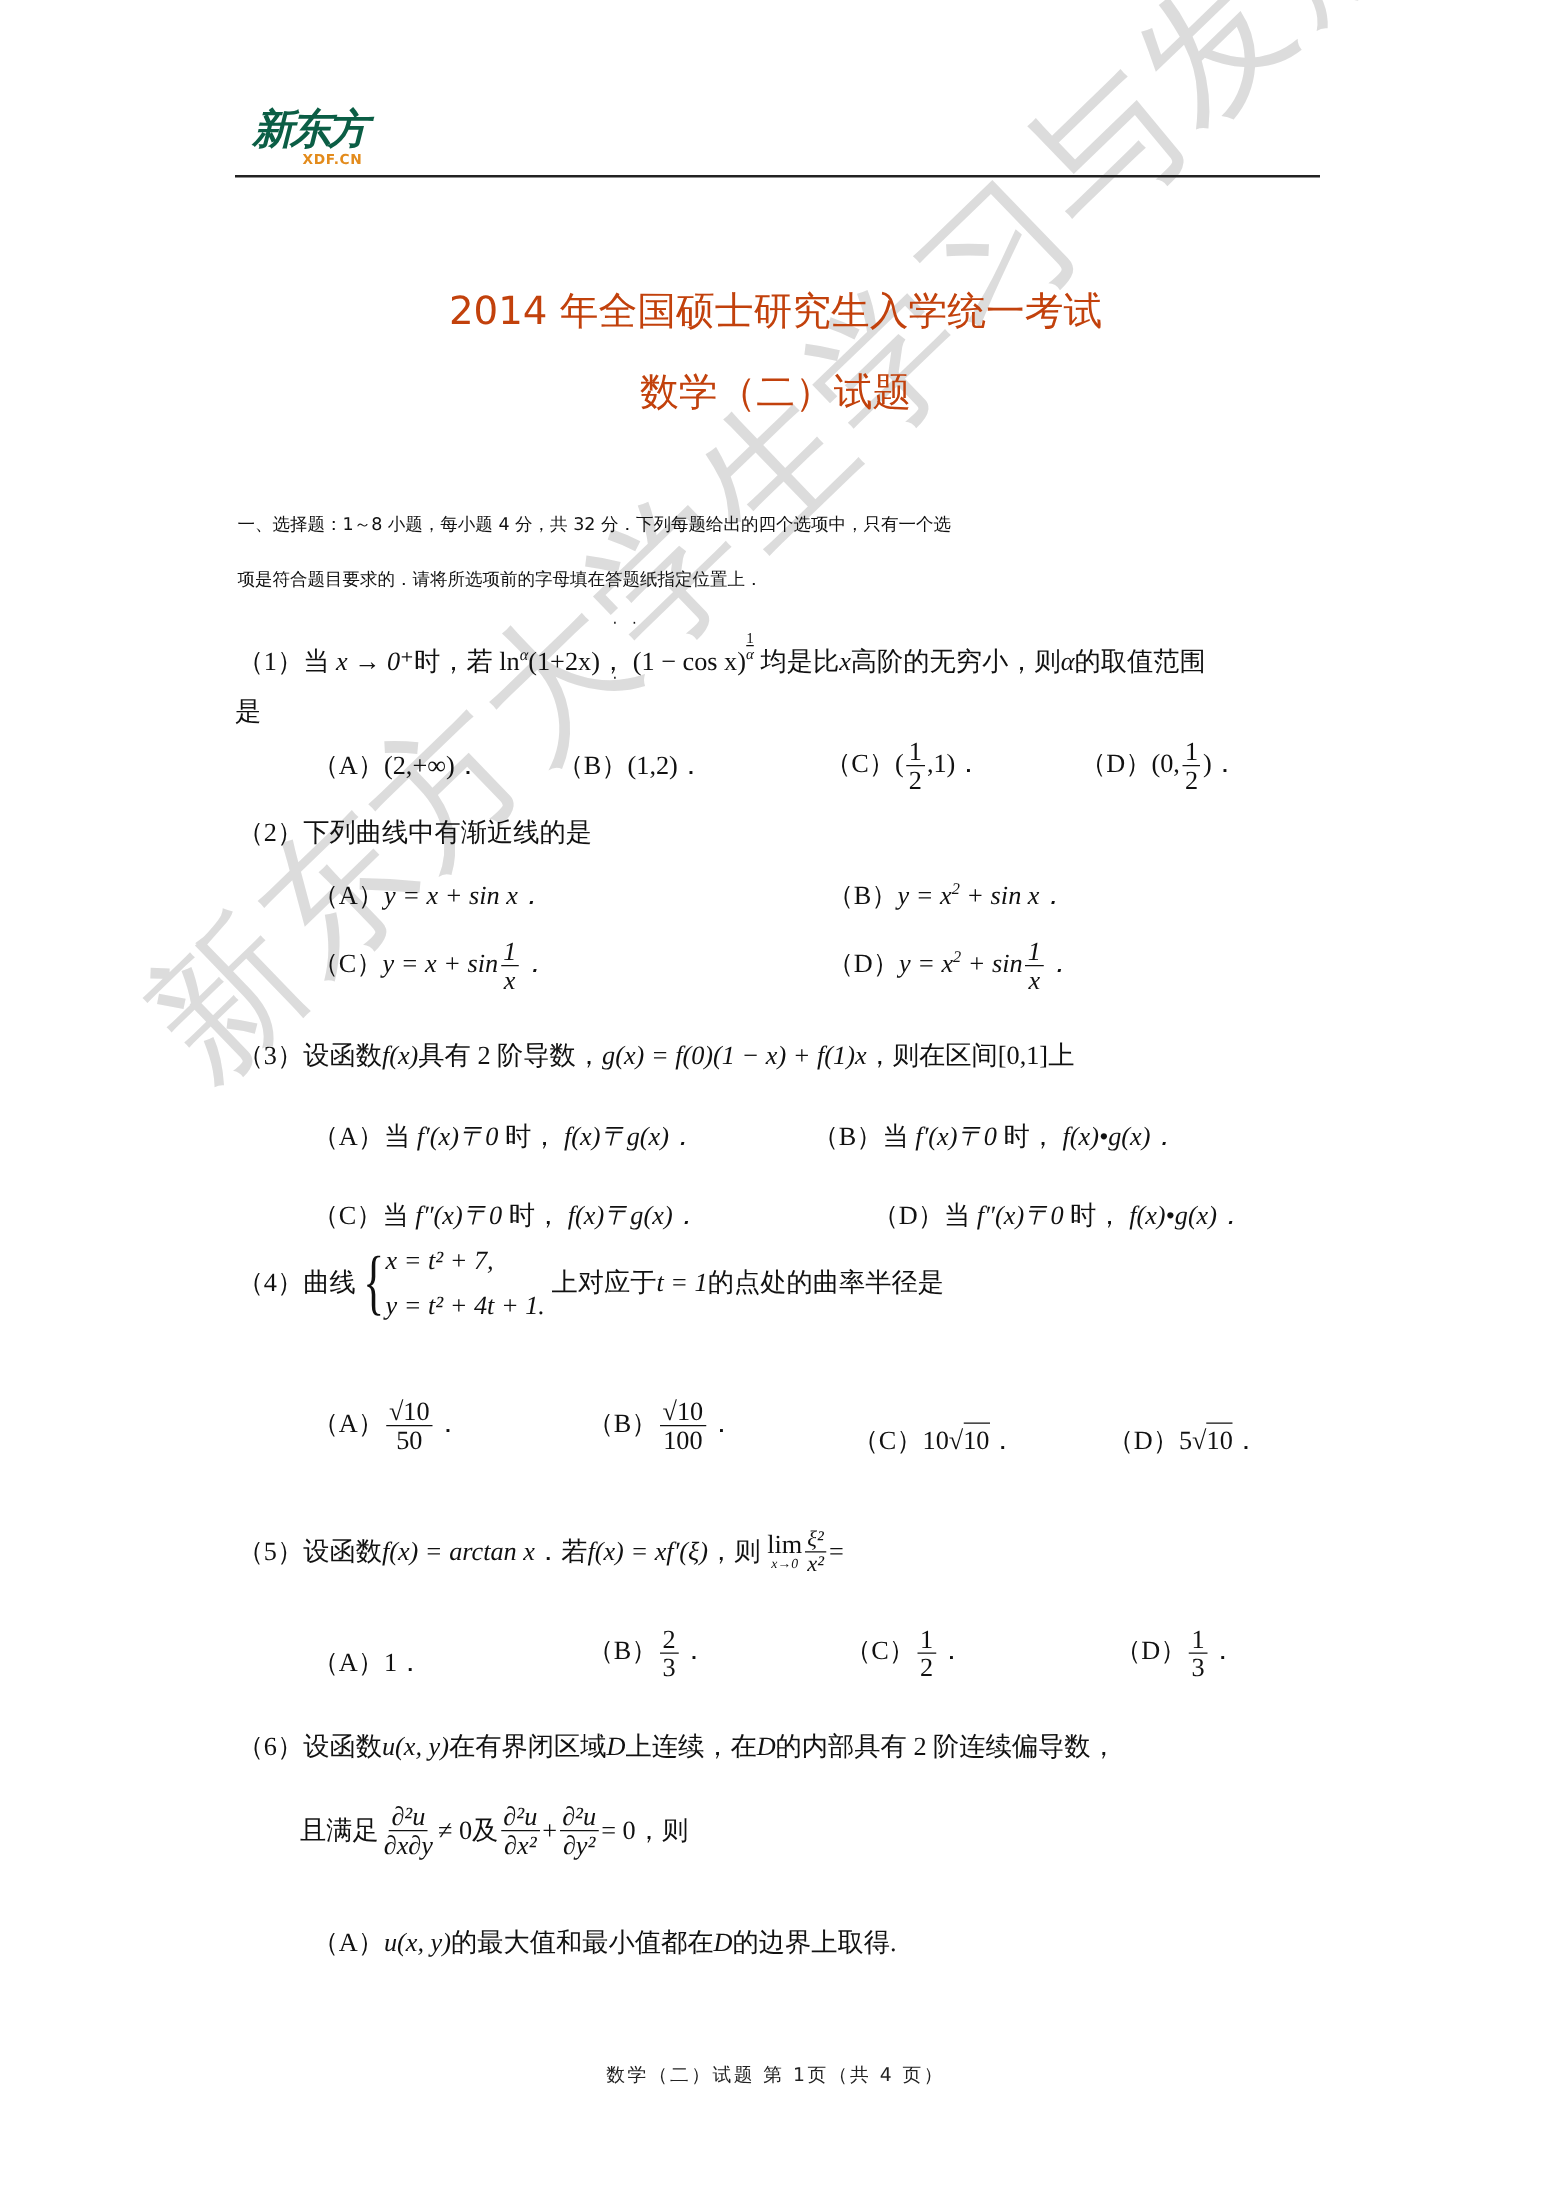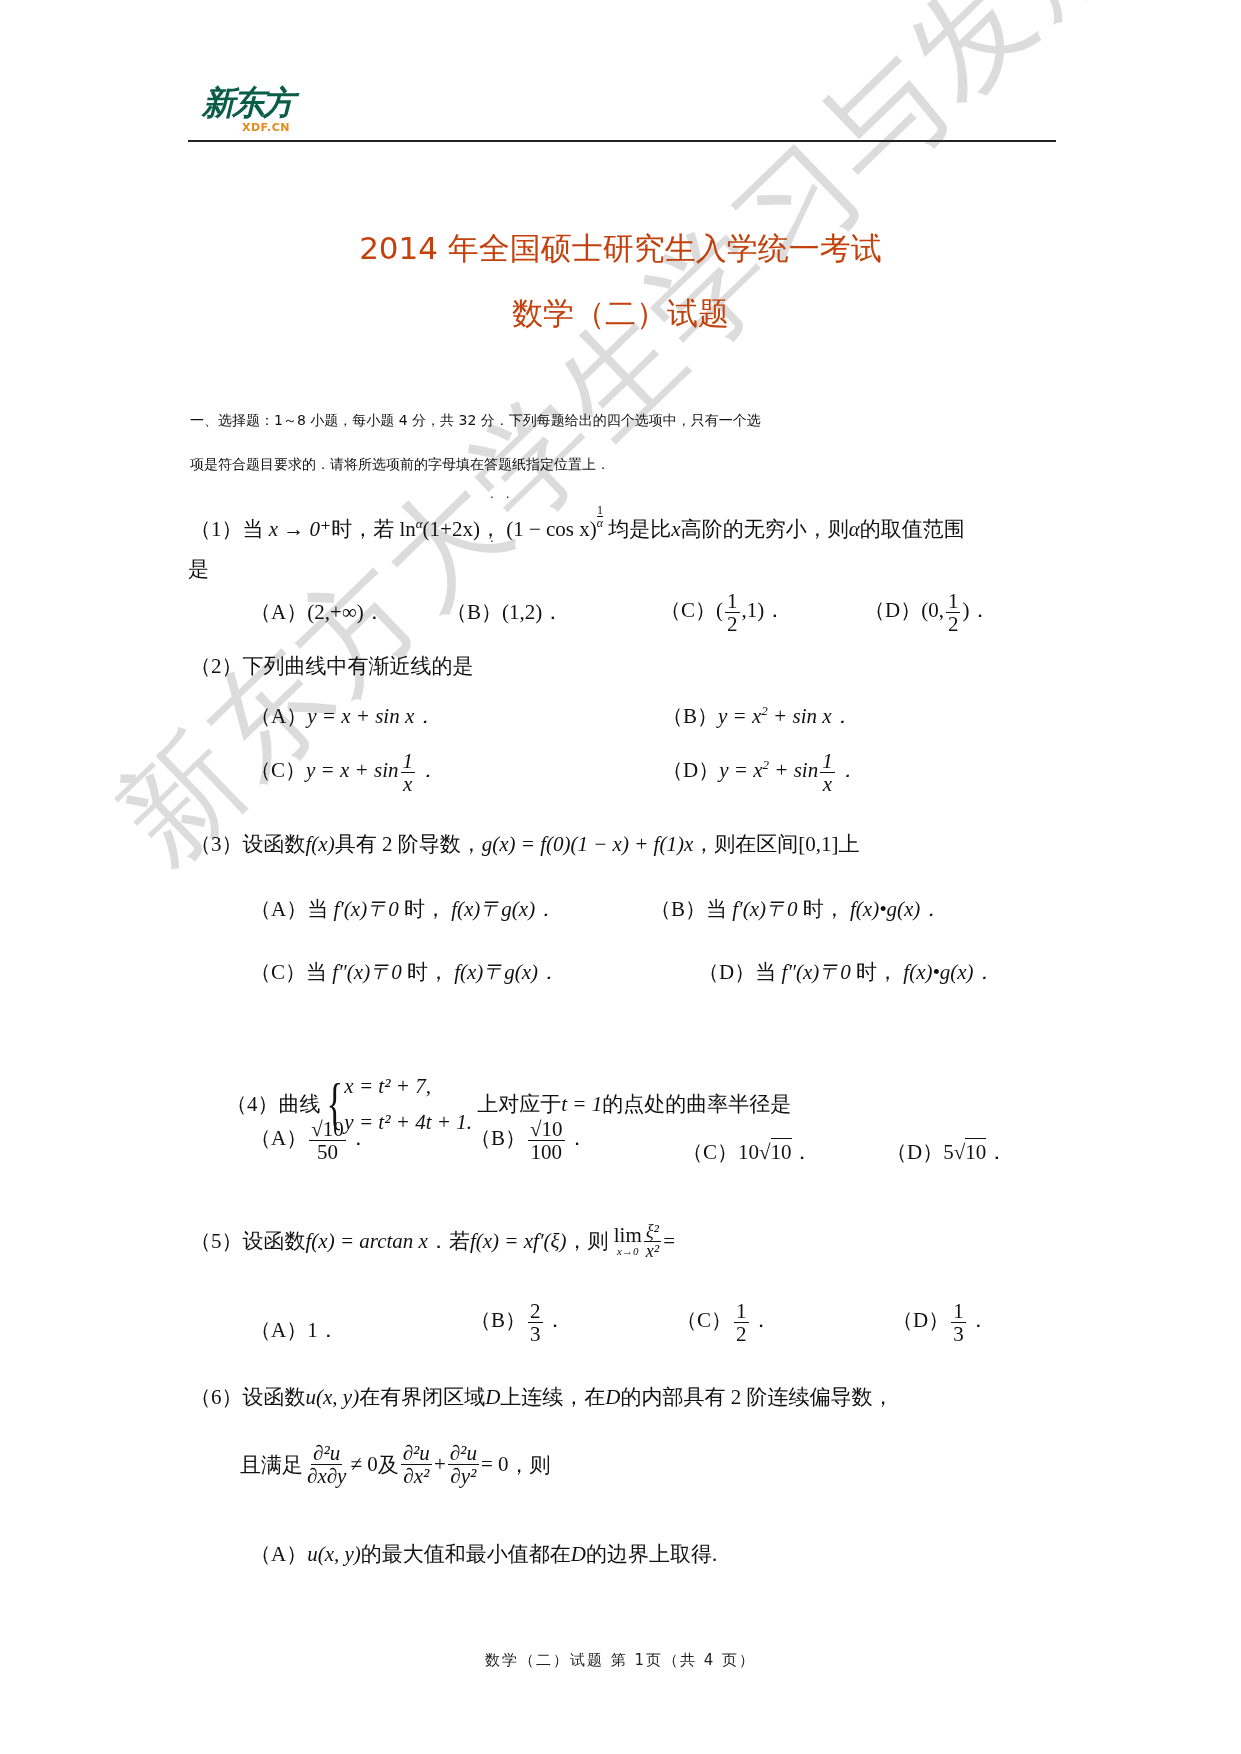--- a/index.html
+++ b/index.html
@@ -97,21 +97,21 @@
     </span><span>．</span></div>
 
 <div class="q" style="left:190px; top:830px;">
   <span>（3）</span><span>设函数</span><span class="m">f(x)</span><span>具有 2 阶导数，</span><span class="m">g(x) = f(0)(1 − x) + f(1)x</span><span>，则在区间</span><span>[0,1]</span><span>上</span>
 </div>
 <div class="q" style="left:250px; top:895px;"><span>（A）</span><span>当</span> <span class="m">f′(x)〒0</span> <span>时，</span> <span class="m">f(x)〒g(x)．</span></div>
 <div class="q" style="left:650px; top:895px;"><span>（B）</span><span>当</span> <span class="m">f′(x)〒0</span> <span>时，</span> <span class="m">f(x)•g(x)．</span></div>
 <div class="q" style="left:250px; top:958px;"><span>（C）</span><span>当</span> <span class="m">f″(x)〒0</span> <span>时，</span> <span class="m">f(x)〒g(x)．</span></div>
 <div class="q" style="left:650px; top:958px;margin-left:48px;"><span>（D）</span><span>当</span> <span class="m">f″(x)〒0</span> <span>时，</span> <span class="m">f(x)•g(x)．</span></div>
 
-<div class="q" style="left:190px; top:1068px;margin-left:36px;">
+<div class="q" style="left:190px; top:990px;">
   <span style="vertical-align:middle">（4）</span><span style="vertical-align:middle">曲线</span><span class="brace-block">
       <span class="brace">{</span>
       <span class="lines m">
         <span>x = t² + 7,</span>
         <span>y = t² + 4t + 1.</span>
       </span>
     </span>
   <span style="vertical-align:middle">上对应于</span><span class="m" style="vertical-align:middle">t = 1</span><span style="vertical-align:middle">的点处的曲率半径是</span>
 </div>
 <div class="q" style="left:250px; top:1118px;"><span>（A）</span><span class="frac">

